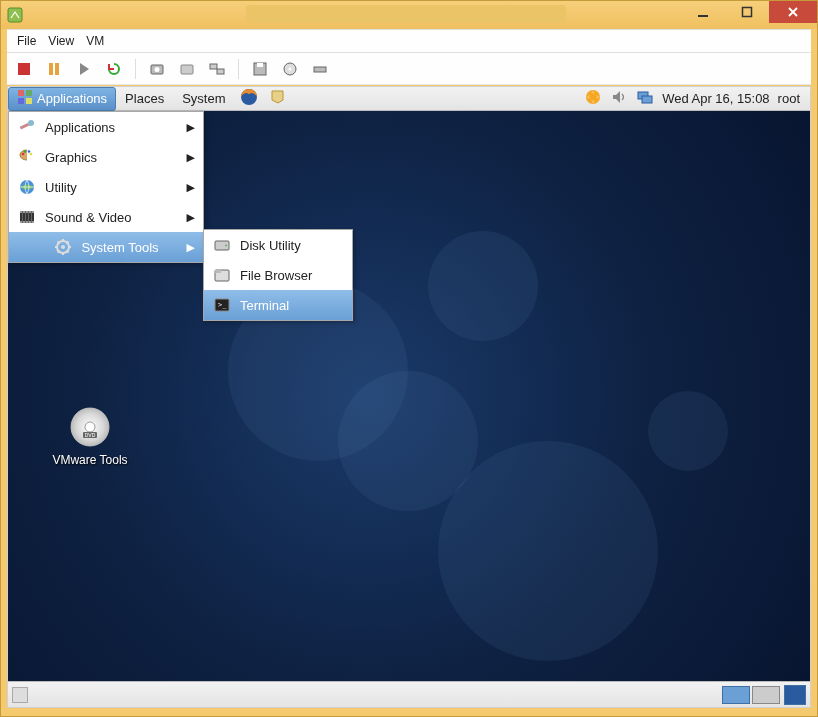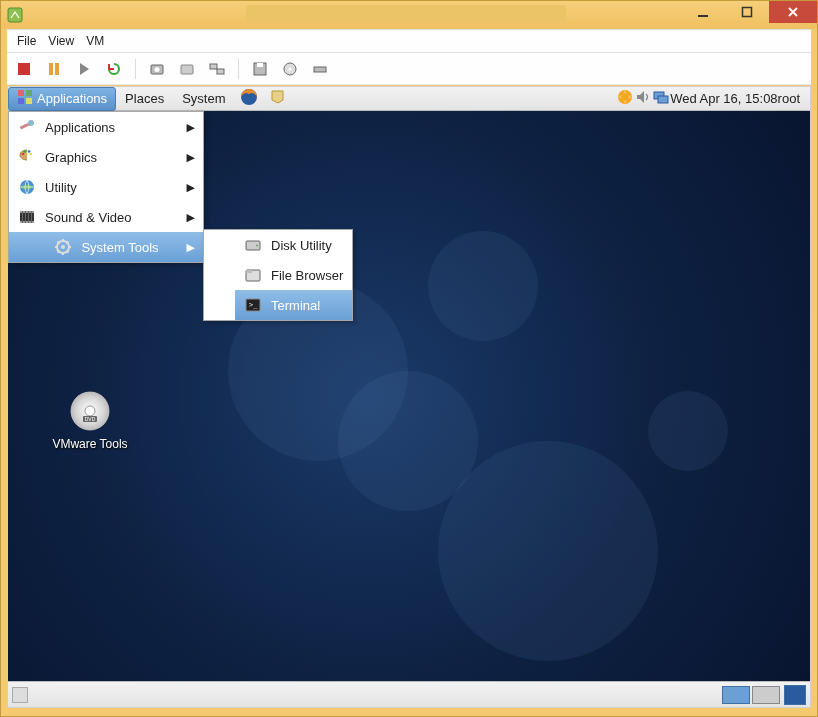--- a/index.html
+++ b/index.html
@@ -126,20 +126,21 @@
   background: linear-gradient(#7fb4e4,#5a8fc9);
   color: #fff;
   border: 1px solid #4a7db0;
   border-radius: 3px;
   text-align: center;
 }
 .panel-right {
   margin-left: auto;
   display: flex;
   align-items: center;
+  gap: 8px;
   padding-right: 10px;
 }
 .panel-clock { font-size: 13px; }
 .panel-user { font-weight: normal; }
 
 
 .desktop {
   position: absolute;
   top: 24px; left: 0; right: 0; bottom: 26px;
   background: radial-gradient(circle at 45% 50%, #1a3a6a 0%, #0e2142 55%, #081530 100%);
@@ -216,21 +217,20 @@
   z-index: 50;
 }
 .sub-menu-item {
   height: 30px;
   display: flex;
   align-items: center;
   padding: 0 8px;
   gap: 8px;
   font-size: 13px;
   color: #222;
-  margin-left: 31px;
 }
 .sub-menu-item.selected {
   background: linear-gradient(#8fbde8,#6aa0d6);
   color: #fff;
 }
 .sub-menu-item .mic {
   width: 20px; height: 20px;
   display: flex; align-items: center; justify-content: center;
 }
 
@@ -432,21 +432,21 @@
     <div class="desktop">
       <div class="desk-bokeh" style="width:180px;height:180px;left:220px;top:170px;"></div>
       <div class="desk-bokeh" style="width:140px;height:140px;left:330px;top:260px;"></div>
       <div class="desk-bokeh" style="width:110px;height:110px;left:420px;top:120px;"></div>
       <div class="desk-bokeh" style="width:220px;height:220px;left:430px;top:330px;"></div>
       <div class="desk-bokeh" style="width:80px;height:80px;left:640px;top:280px;"></div>
 
       <div class="desk-icon" style="left:32px;top:140px;">
         <div class="lbl">root's Home</div>
       </div>
-      <div class="desk-icon" style="left:32px;top:276px;">
+      <div class="desk-icon" style="left:32px;top:292px;">
         <div class="ic">
           <svg width="46" height="46" viewBox="0 0 46 46">
               <circle cx="23" cy="23" r="19" fill="#e8e8e8" stroke="#aaa"></circle>
               <circle cx="23" cy="23" r="19" fill="url(#g1)"></circle>
               <defs>
                 <radialGradient id="g1">
                   <stop offset="0%" stop-color="#fff"></stop>
                   <stop offset="70%" stop-color="#d8d8d8"></stop>
                   <stop offset="100%" stop-color="#bbb"></stop>
                 </radialGradient>

